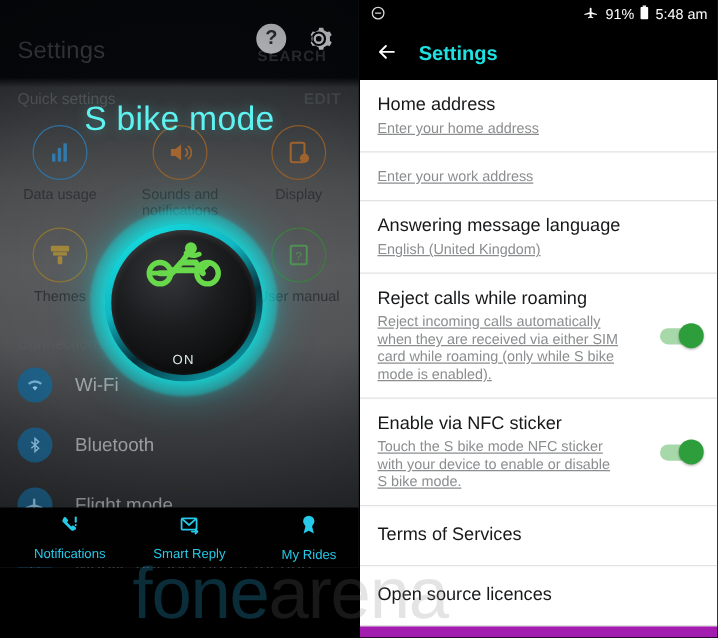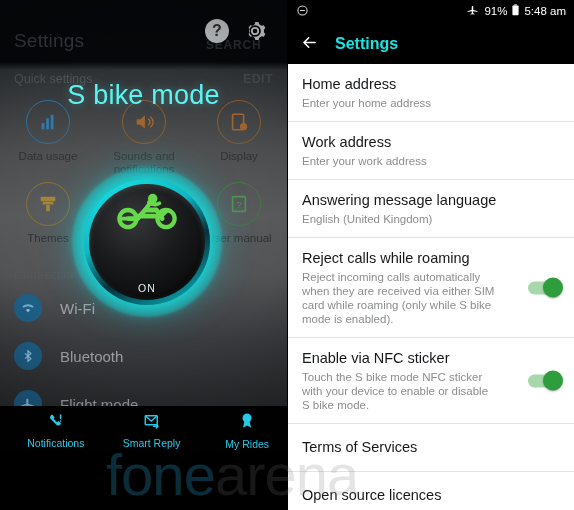--- a/index.html
+++ b/index.html
@@ -139,21 +139,21 @@
   }
   .r-title{ color:#1ee2e2; font-size:16px; font-weight:bold; }
 
   .r-list{ background:#fff; }
   .r-item{
     position:relative; padding:11px 14px 11px 14px;
     border-bottom:1px solid #e2e2e2;
   }
   .r-item:last-child{ border-bottom:1px solid #e2e2e2; }
   .r-t{ font-size:14.5px; color:#17181a; line-height:19px; }
-  .r-s{ font-size:11.5px; color:#8b8d8f; line-height:14px; margin-top:2px; padding-right:62px; }
+  .r-s{ font-size:11.5px; color:#8b8d8f; line-height:14px; margin-top:2px; padding-right:62px;text-decoration:underline; }
   .r-item.plain{ padding:14px 14px; }
   .r-item.notoggle .r-s{ padding-right:0; }
 
   .toggle{
     position:absolute; right:12px; top:50%; transform:translateY(-50%);
     width:34px; height:13px; border-radius:7px; background:#a6d8a9;
   }
   .toggle .knob{
     position:absolute; right:-1px; top:-4px; width:20px; height:20px; border-radius:50%;
     background:#2e9e3c; box-shadow:0 1px 2px rgba(0,0,0,.3);
@@ -378,21 +378,20 @@
     </div>
 
     <div class="r-list">
 
       <div class="r-item notoggle">
         <div class="r-t">Home address</div>
         <div class="r-s">Enter your home address</div>
       </div>
 
       <div class="r-item notoggle">
-        <div class="r-t">Work address</div>
         <div class="r-s">Enter your work address</div>
       </div>
 
       <div class="r-item notoggle">
         <div class="r-t">Answering message language</div>
         <div class="r-s">English (United Kingdom)</div>
       </div>
 
       <div class="r-item">
         <div class="r-t">Reject calls while roaming</div>

